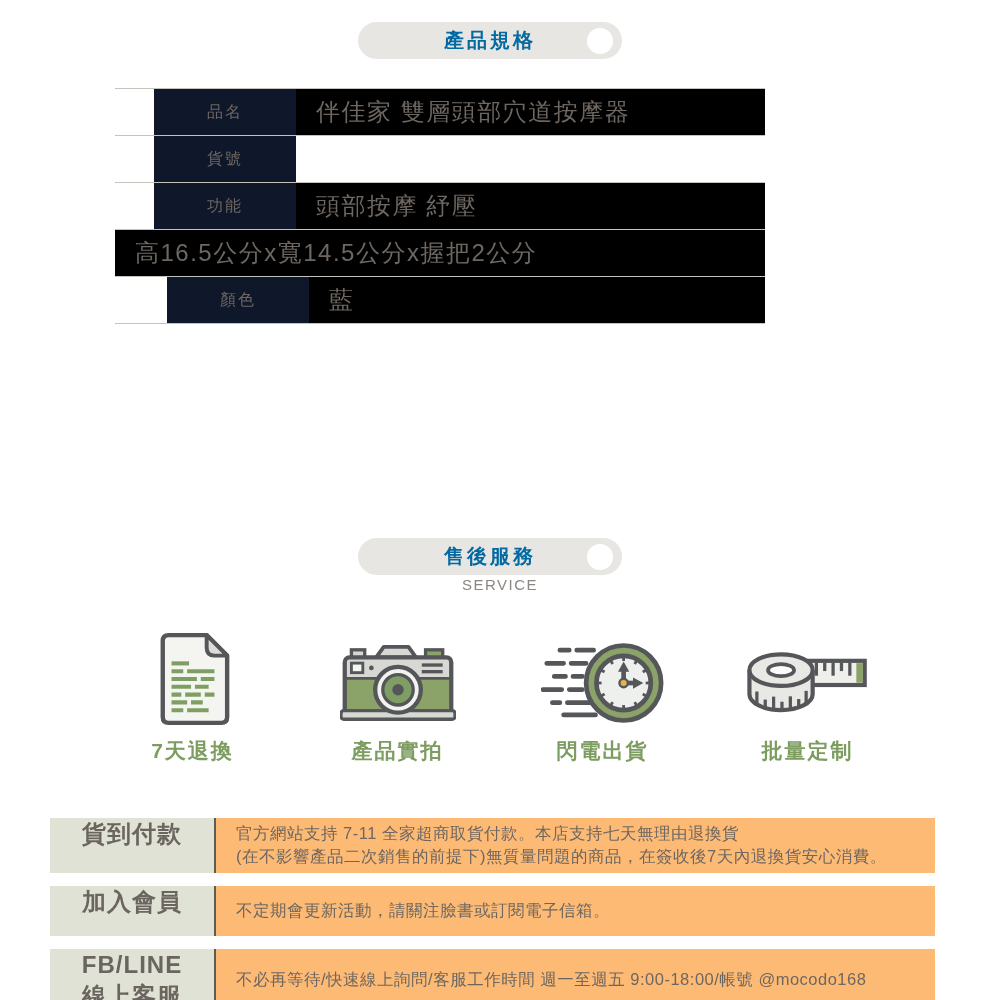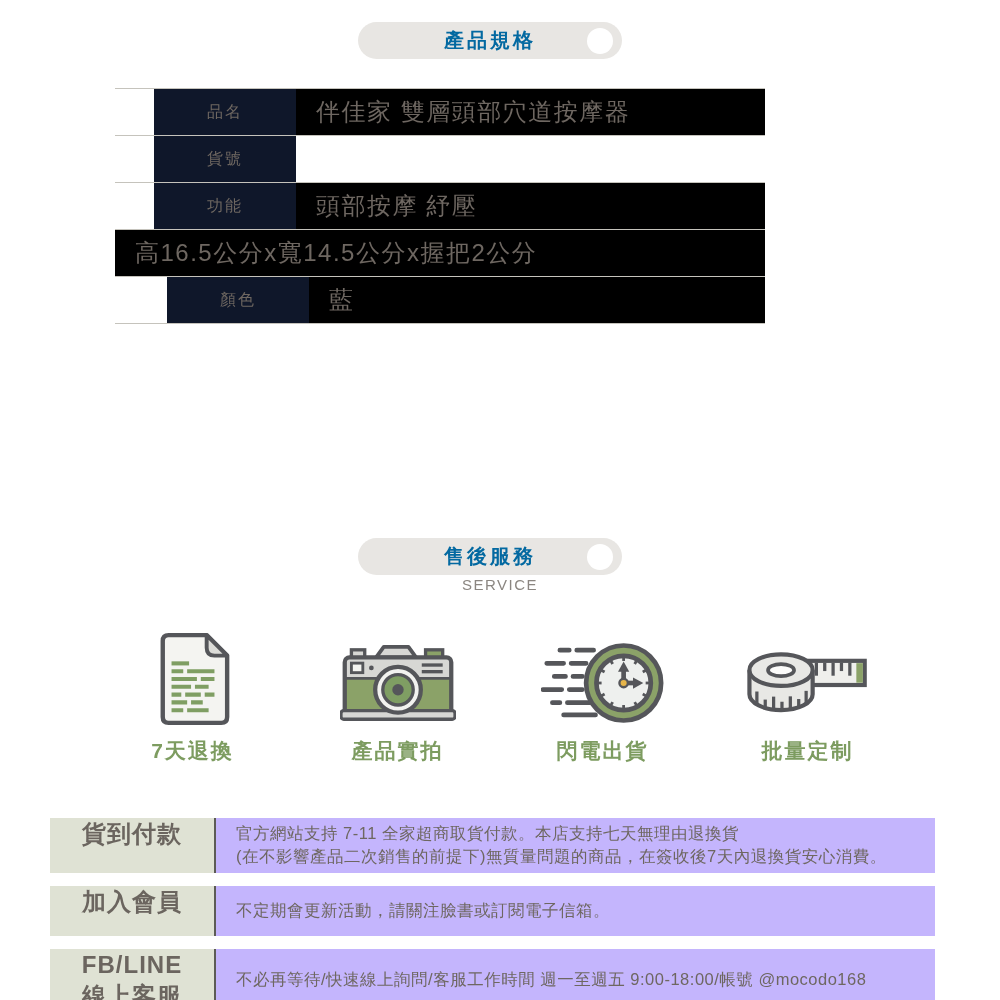--- a/index.html
+++ b/index.html
@@ -31,21 +31,21 @@
   .feature{width:205px;display:flex;flex-direction:column;align-items:center;}
   .feature-iconbox{height:108px;display:flex;align-items:flex-end;justify-content:center;}
   .feature-label{margin-top:9px;font-size:21px;font-weight:bold;color:#7d9c60;letter-spacing:2px;}
 
   
   .info-table{position:absolute;left:50px;top:818px;width:885px;}
   .info-row{display:flex;margin-bottom:13px;min-height:50px;}
   .info-label{width:164px;background:#dfe2d4;border-right:2px solid #5c5b55;
     display:flex;flex-direction:column;align-items:center;justify-content:flex-start;
     font-size:24px;font-weight:bold;color:#6b655f;letter-spacing:1px;line-height:1.3;}
-  .info-content{flex:1;background:#c4b5fd;display:flex;flex-direction:column;justify-content:center;
+  .info-content{flex:1;background:#fdba74;display:flex;flex-direction:column;justify-content:center;
     padding:4px 10px 4px 20px;font-size:16.5px;color:#6e6761;line-height:1.42;letter-spacing:0.5px;}
 </style>
 </head>
 <body>
 
 <div class="page">
 
   <div class="section-pill" id="pill-spec">
     <span class="pill-title">產品規格</span>
     <span class="pill-circle"></span>

